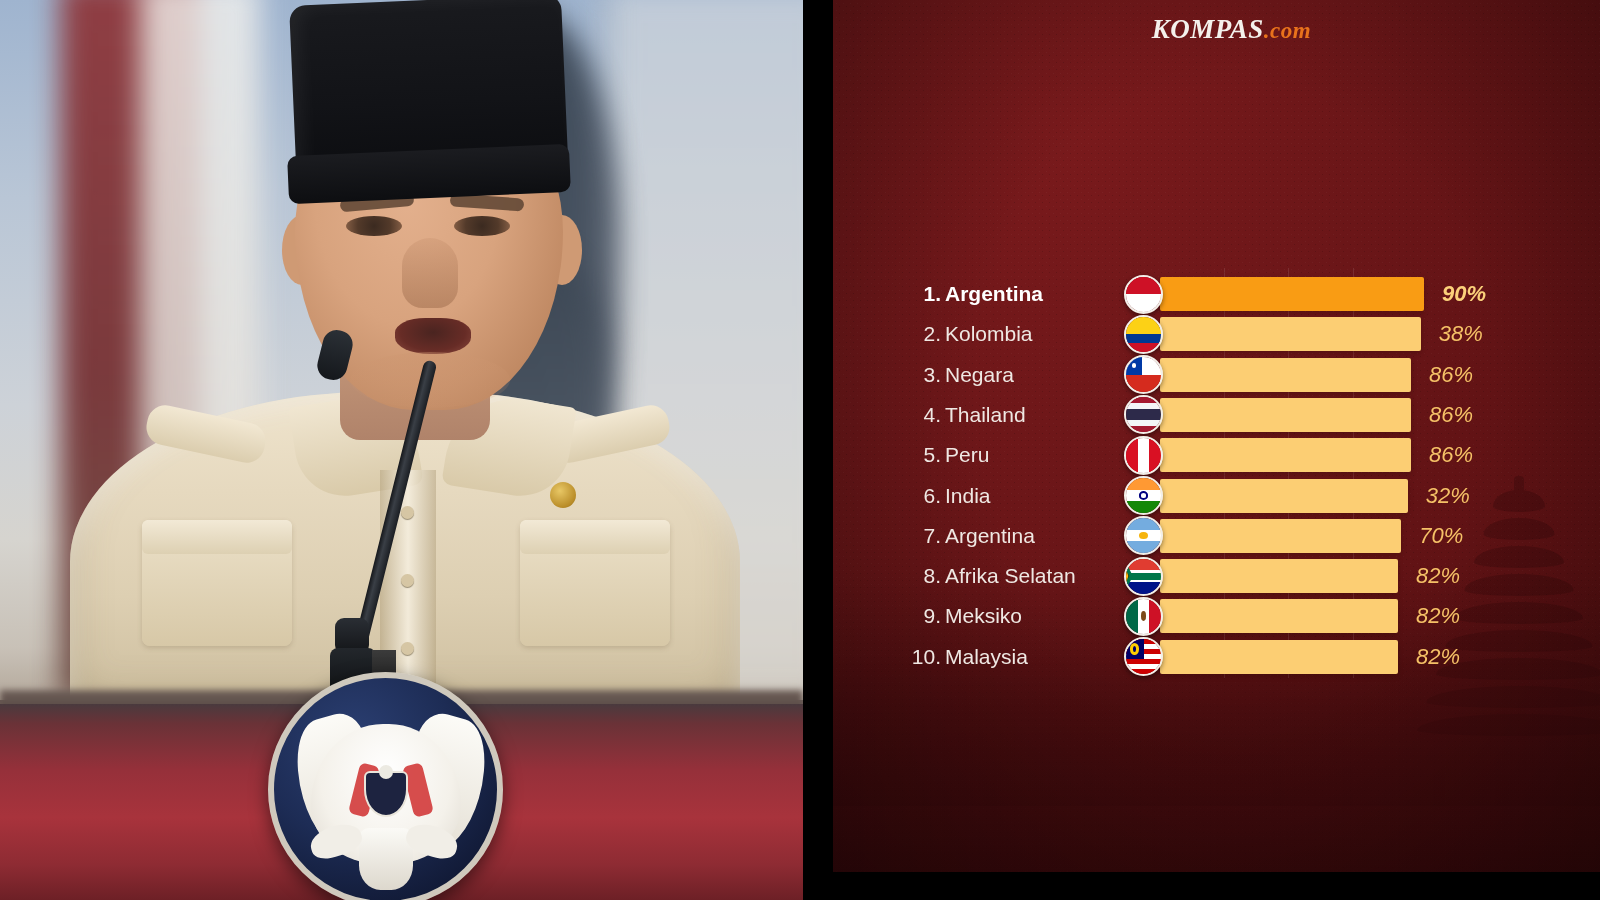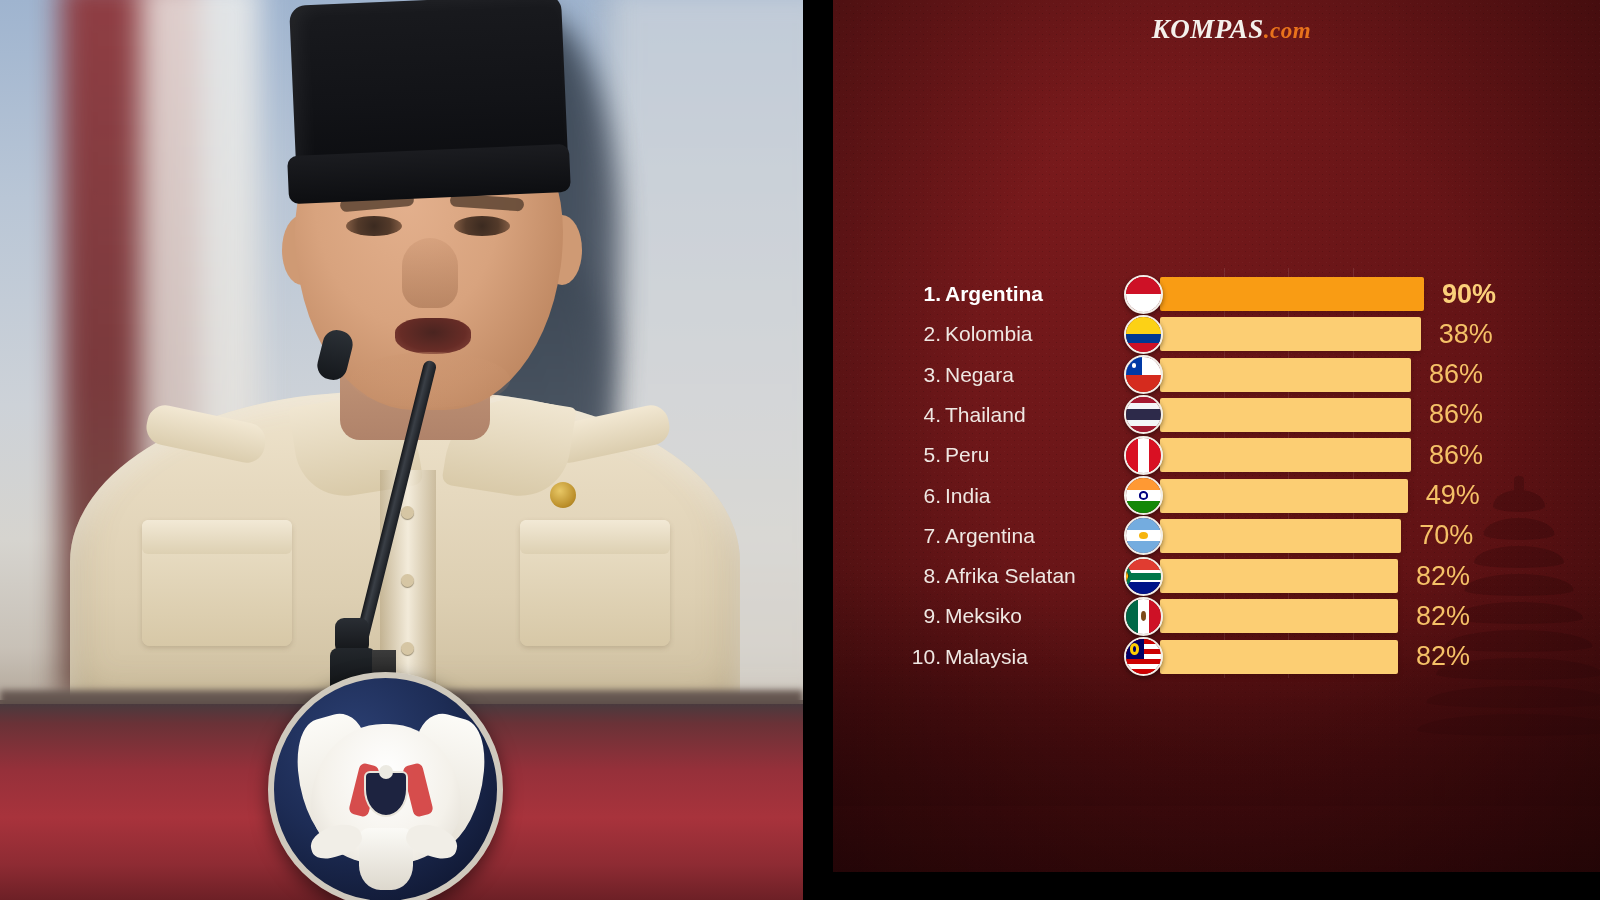--- a/index.html
+++ b/index.html
@@ -187,21 +187,21 @@
     font-size:21px; color:#efe8e3; }
   .cname{ position:absolute; left:112px; font-size:21px; color:#efe8e3; white-space:nowrap; }
   .row.top .rank, .row.top .cname{ color:#ffffff; font-weight:bold; }
   .flag{ position:absolute; left:291px; width:39px; height:39px; border-radius:50%;
     overflow:hidden; border:2.5px solid #f2efe9; box-sizing:border-box; z-index:3;
     box-shadow:0 2px 5px rgba(0,0,0,.45); }
   .flag > span{ position:absolute; display:block; }
   .bar{ position:absolute; left:327px; height:34px; border-radius:2px;
     background:#fcce73; box-shadow:0 2px 5px rgba(45,5,6,.35); }
   .row.top .bar{ background:#f99c14; }
-  .pct{ position:absolute; font-size:27px; color:#f5c167; }
+  .pct{ position:absolute; font-size:22px; color:#f5c167;font-style:italic; }
   .row.top .pct{ color:#fbd07a; font-weight:bold; }
 
   
   .grid{ position:absolute; top:0; width:1px; height:410px; background:rgba(255,255,255,.10); }
 </style>
 </head>
 <body>
 
 <div id="stage">
 
@@ -366,21 +366,21 @@
         <div class="row" style="top: 209.5px;">
           <div class="rank">6.</div>
           <div class="cname">India</div>
           <div class="bar" style="width: 247.75px;"></div>
           <div class="flag">
             <span style="left:0;right:0;top:0%;height:34%;background:#ff9933"></span>
             <span style="left:0;right:0;top:34%;height:32%;background:#ffffff"></span>
             <span style="left:0;right:0;top:66%;height:34%;background:#138808"></span>
             <span style="left:36%;top:38%;width:28%;height:24%;border:2px solid #000080;border-radius:50%"></span>
           </div>
-          <div class="pct" style="left: 592.75px;">49%</div>
+          <div class="pct" style="left: 592.75px;">32%</div>
         </div>
         <div class="row" style="top: 249.8px;">
           <div class="rank">7.</div>
           <div class="cname">Argentina</div>
           <div class="bar" style="width: 241.25px;"></div>
           <div class="flag">
             <span style="left:0;right:0;top:0%;height:34%;background:#74acdf"></span>
             <span style="left:0;right:0;top:34%;height:32%;background:#ffffff"></span>
             <span style="left:0;right:0;top:66%;height:34%;background:#74acdf"></span>
             <span style="left:38%;top:40%;width:24%;height:20%;background:#f6b40e;border-radius:50%"></span>

